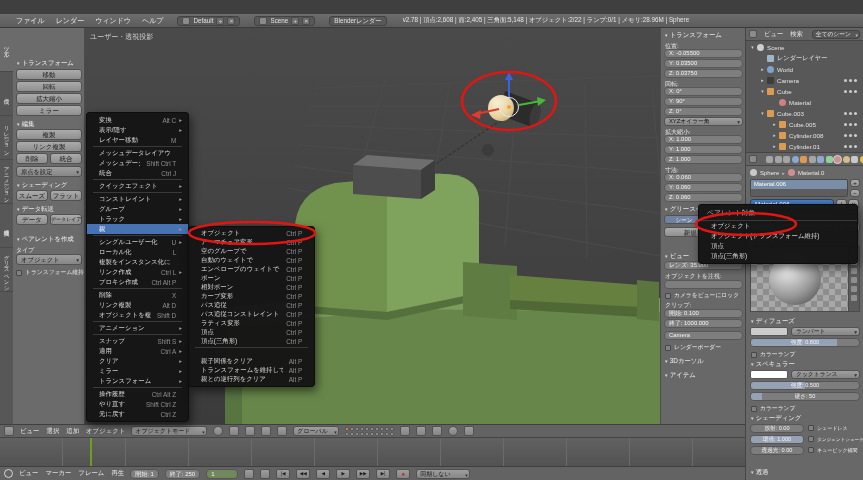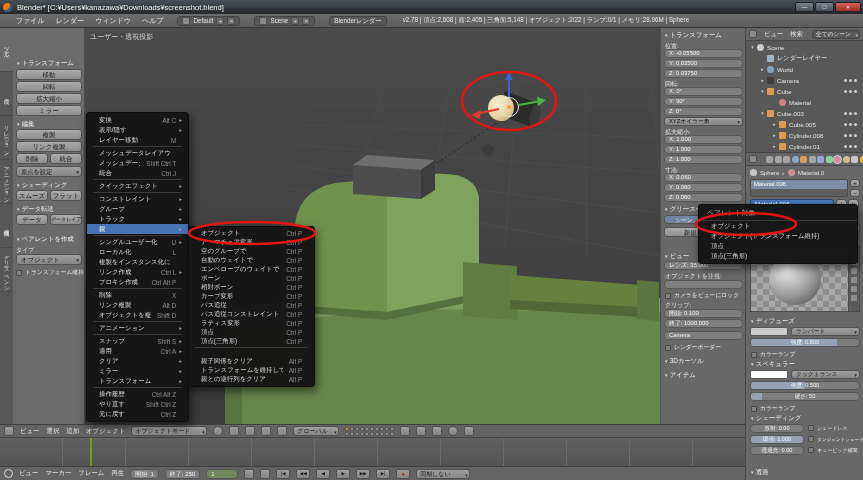--- a/index.html
+++ b/index.html
@@ -169,29 +169,20 @@
   .tbtn.rec{color:#b92a20;} .tbtn.rec::after{content:"●";font-size:6px;}
   .clock{width:9px;height:9px;border:1.5px solid #d8d8d8;border-radius:50%;flex:none;}
 
   .annotate{position:absolute;left:0;top:0;z-index:60;pointer-events:none;}
 </style>
 </head>
 <body>
 
 <div id="app">
 
-  <div class="abs titlebar">
-    <span class="blogo"></span>
-    <span>Blender* [C:¥Users¥kanazawa¥Downloads¥screenshot.blend]</span>
-    <span class="winbtns">
-      <span class="wbtn min"></span>
-      <span class="wbtn max"></span>
-      <span class="wbtn close"></span>
-    </span>
-  </div>
 
   <div class="abs infobar">
     <span class="ilogo"></span>
     <span class="ibar-menus">
 
     <span>ファイル</span>
         <span>レンダー</span>
         <span>ウィンドウ</span>
         <span>ヘルプ</span>
       </span>

